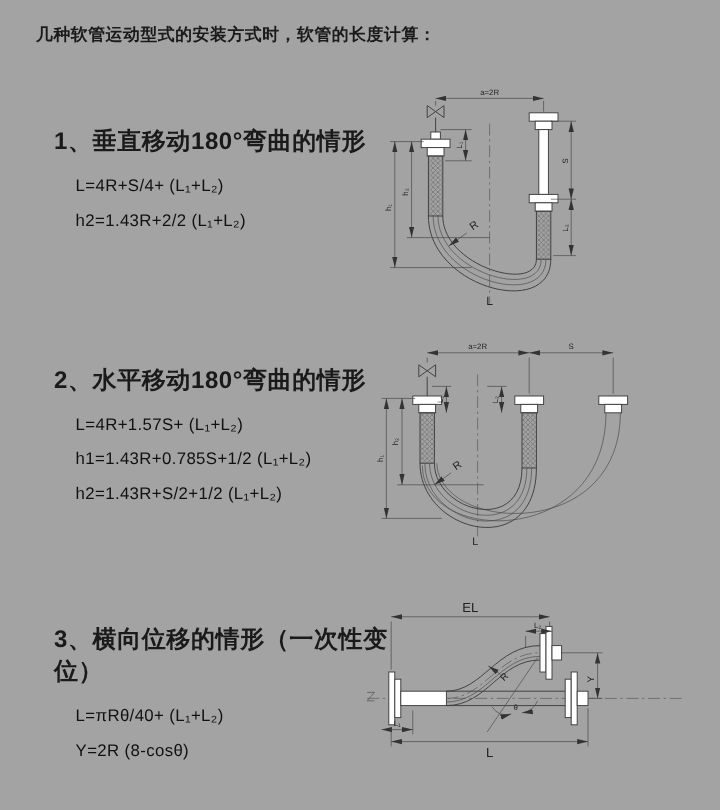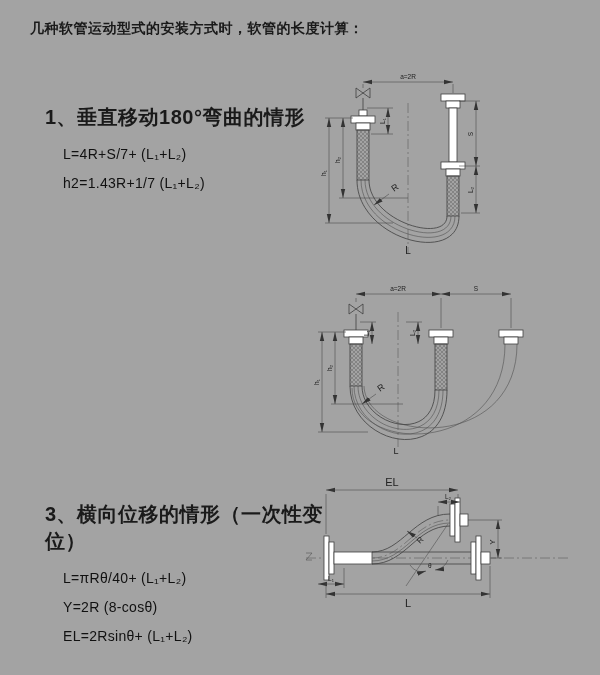--- a/index.html
+++ b/index.html
@@ -27,22 +27,22 @@
 </style>
 </head>
 <body>
 
 <div class="page">
 
   <div class="title">几种软管运动型式的安装方式时，软管的长度计算：</div>
 
   <section class="sec" style="top:104px">
     <div class="sec-heading">1、垂直移动180°弯曲的情形</div>
-    <div class="formula">L=4R+S/7+ (L₁+L₂)</div>
-    <div class="formula">h2=1.43R+1/7 (L₁+L₂)</div>
+    <div class="formula">L=4R+S/4+ (L₁+L₂)</div>
+    <div class="formula">h2=1.43R+2/2 (L₁+L₂)</div>
   </section>
 
   <div class="diagram" style="left:313px;top:68px">
     <svg width="272" height="192" viewBox="0 0 272 192">
       <defs>
         <marker id="arr" markerWidth="10" markerHeight="7" refX="9" refY="3.5" orient="auto-start-reverse" markerUnits="userSpaceOnUse">
           <path d="M9,3.5 L0,1.3 L0,5.7 Z" fill="#333"></path>
         </marker>
         <pattern id="hat" width="4" height="4" patternUnits="userSpaceOnUse">
           <path d="M0,0L4,4M4,0L0,4" stroke="#777" stroke-width="0.7"></path>
@@ -107,20 +107,26 @@
       <line class="dim" x1="163" y1="98" x2="163" y2="145" marker-start="url(#arr)" marker-end="url(#arr)"></line>
       <line class="dim" x1="148" y1="145" x2="167" y2="145"></line>
       <text class="dimtxt" x="160" y="122" transform="rotate(-90 160 122)" text-anchor="middle">L₂</text>
 
       <line class="dim" x1="76" y1="126" x2="61" y2="137" marker-end="url(#arr)"></line>
       <text x="81" y="124" font-size="9" transform="rotate(-35 81 124)">R</text>
       <text class="biglbl" x="95" y="186" text-anchor="middle">L</text>
     </svg>
   </div>
 
+  <section class="sec" style="top:303px">
+    <div class="sec-heading">2、水平移动180°弯曲的情形</div>
+    <div class="formula">L=4R+1.57S+ (L₁+L₂)</div>
+    <div class="formula">h1=1.43R+0.785S+1/2 (L₁+L₂)</div>
+    <div class="formula">h2=1.43R+S/2+1/2 (L₁+L₂)</div>
+  </section>
 
   <div class="diagram" style="left:308px;top:282px">
     <svg width="285" height="175" viewBox="0 0 285 175">
 
       <line class="cl" x1="90" y1="30" x2="90" y2="165"></line>
 
       <line class="dim" x1="48" y1="12" x2="133" y2="12" marker-start="url(#arr)" marker-end="url(#arr)"></line>
       <line class="dim" x1="133" y1="12" x2="203" y2="12" marker-start="url(#arr)" marker-end="url(#arr)"></line>
       <line class="dim" x1="48" y1="16" x2="48" y2="20"></line>
       <line class="dim" x1="133" y1="16" x2="133" y2="46"></line>
@@ -175,28 +181,27 @@
       <line class="dim" x1="27" y1="50" x2="27" y2="122" marker-start="url(#arr)" marker-end="url(#arr)"></line>
       <line class="dim" x1="23" y1="122" x2="95" y2="122"></line>
       <text class="dimtxt" x="24" y="86" transform="rotate(-90 24 86)" text-anchor="middle">h₂</text>
 
       <line class="dim" x1="68" y1="112" x2="54" y2="122" marker-end="url(#arr)"></line>
       <text x="72" y="110" font-size="9" transform="rotate(-35 72 110)">R</text>
       <text x="88" y="172" font-size="9" text-anchor="middle">L</text>
     </svg>
   </div>
 
-  <section class="sec" style="top:501px;width:290px">
+  <section class="sec" style="top:519px;width:290px">
     <div class="sec-heading">3、横向位移的情形（一次性变位）</div>
     <div class="formula">L=πRθ/40+ (L₁+L₂)</div>
     <div class="formula">Y=2R (8-cosθ)</div>
-    <div class="formula">EL=2Rsinθ+ (L₁+L₂)</div>
   </section>
 
-  <div class="diagram" style="left:298px;top:468px">
+  <div class="diagram" style="left:298px;top:492px">
     <svg width="297" height="165" viewBox="0 0 297 165">
 
       <line class="cl" x1="8" y1="90" x2="270" y2="90"></line>
       <path class="thin" d="M8,85 h6 l-6,7 h6"></path>
 
       <g>
         <rect class="plate" x="26" y="68" width="5" height="44"></rect>
         <rect class="plate" x="31" y="74" width="5" height="32"></rect>
       </g>
       <rect class="plate" x="36" y="84" width="38" height="12"></rect>

